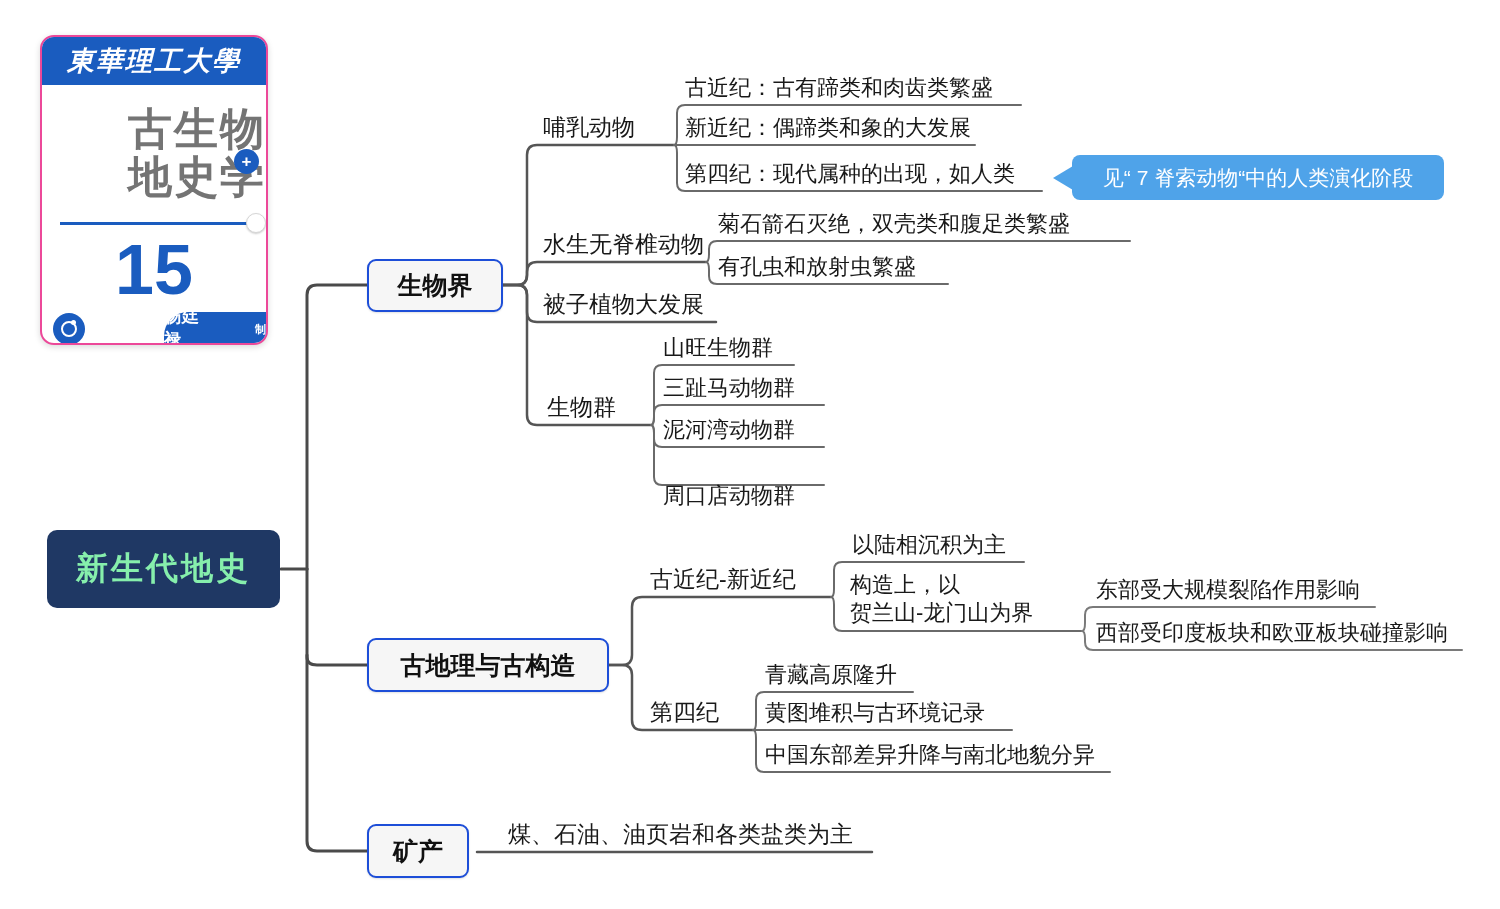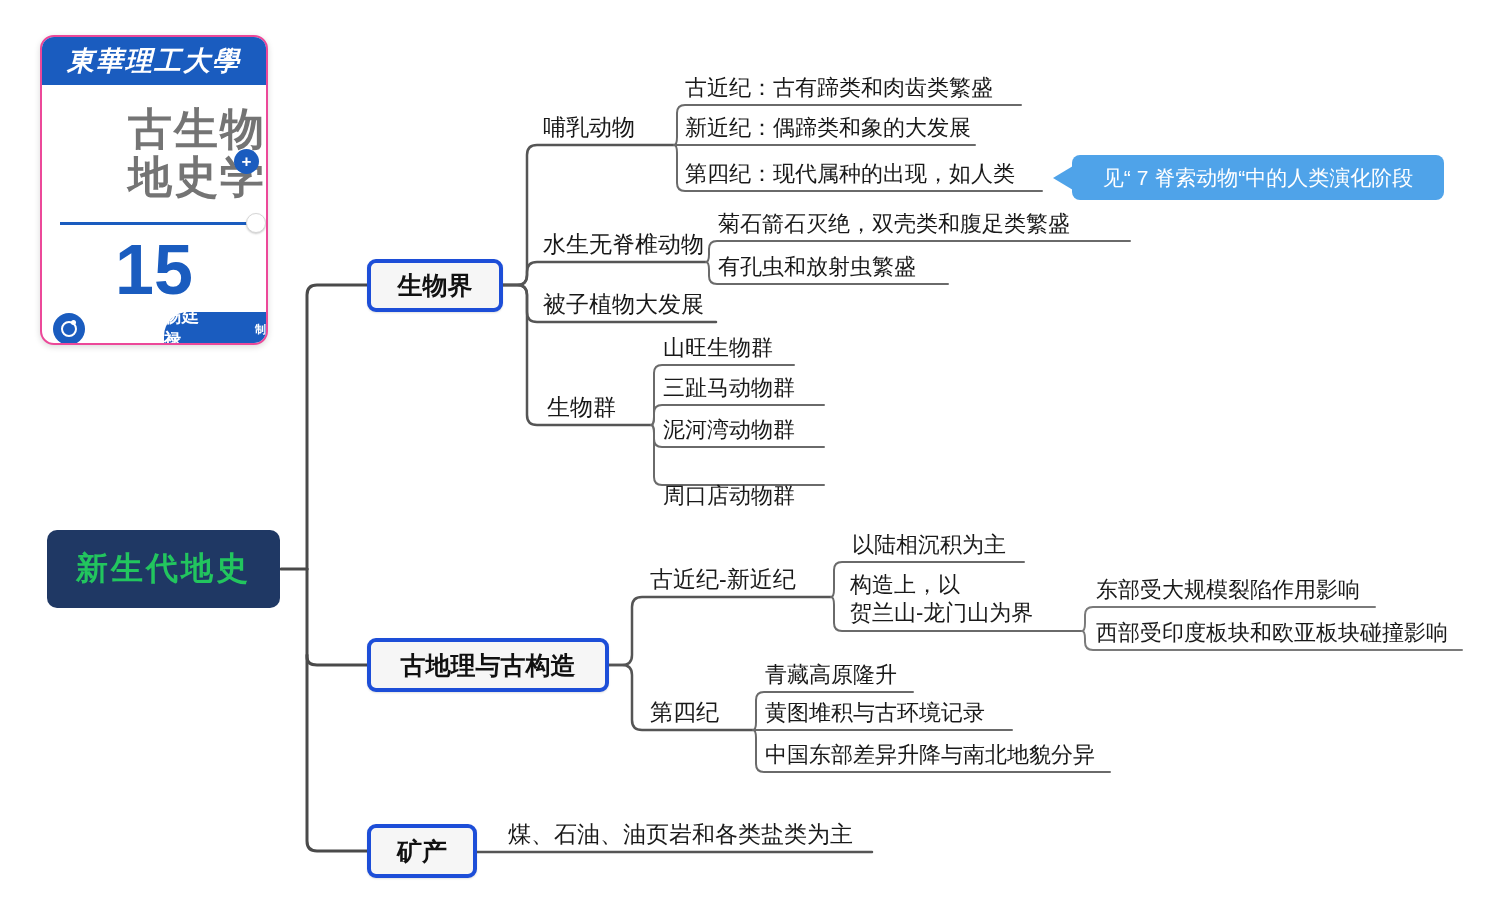--- a/index.html
+++ b/index.html
@@ -5,29 +5,29 @@
   html,body{margin:0;padding:0;background:#fff;}
   .canvas{
     position:relative;width:1500px;height:909px;background:#ffffff;overflow:hidden;
     font-family:"Liberation Sans","DejaVu Sans",sans-serif;
   }
   .canvas svg{position:absolute;left:0;top:0;}
 
   
   .box{
     position:absolute;box-sizing:border-box;background:#f6f6f6;
-    border:4px solid #1d4ed8;border-radius:9px;
+    border:2px solid #1d4ed8;border-radius:9px;
     display:flex;align-items:center;justify-content:center;
     font-weight:700;font-size:25px;color:#111;
     box-shadow:0 1px 2px rgba(0,0,0,.12);white-space:nowrap;
   }
   .root{
     position:absolute;left:47px;top:530px;width:233px;height:78px;box-sizing:border-box;
     background:#1f3864;border-radius:10px;display:flex;align-items:center;justify-content:center;
-    color:#22c55e;font-weight:700;font-size:32px;letter-spacing:3px;white-space:nowrap;
+    color:#86efac;font-weight:700;font-size:32px;letter-spacing:3px;white-space:nowrap;
   }
   .t2,.t3{position:absolute;white-space:nowrap;color:#191919;font-weight:500;}
   .t2{font-size:23px;line-height:28px;}
   .t3{font-size:22px;line-height:27px;}
   .callout{
     position:absolute;left:1072px;top:155px;width:372px;height:45px;
     background:#4fa3e9;border-radius:8px;color:#fff;font-size:21px;
     display:flex;align-items:center;justify-content:center;white-space:nowrap;
   }
   .callout::before{
@@ -143,21 +143,21 @@
     <div class="card-badge">
       <span class="name">杨廷禄</span>
       <span class="suffix">制</span>
     </div>
   </div>
 
   <div class="root">新生代地史</div>
 
   <div class="box" style="left:367px;top:259px;width:136px;height:53px;">生物界</div>
   <div class="box" style="left:367px;top:638px;width:242px;height:54px;">古地理与古构造</div>
-  <div class="box" style="left:367px;top:824px;width:110px;height:54px;">矿产</div>
+  <div class="box" style="left:367px;top:824px;width:102px;height:54px;">矿产</div>
 
   <div class="t2" style="left:543px;top:113px;">哺乳动物</div>
   <div class="t3" style="left:685px;top:74px;">古近纪：古有蹄类和肉齿类繁盛</div>
   <div class="t3" style="left:685px;top:114px;">新近纪：偶蹄类和象的大发展</div>
   <div class="t3" style="left:685px;top:160px;">第四纪：现代属种的出现，如人类</div>
 
   <div class="callout">见“ 7 脊索动物“中的人类演化阶段</div>
 
   <div class="t2" style="left:543px;top:230px;">水生无脊椎动物</div>
   <div class="t3" style="left:718px;top:210px;">菊石箭石灭绝，双壳类和腹足类繁盛</div>

